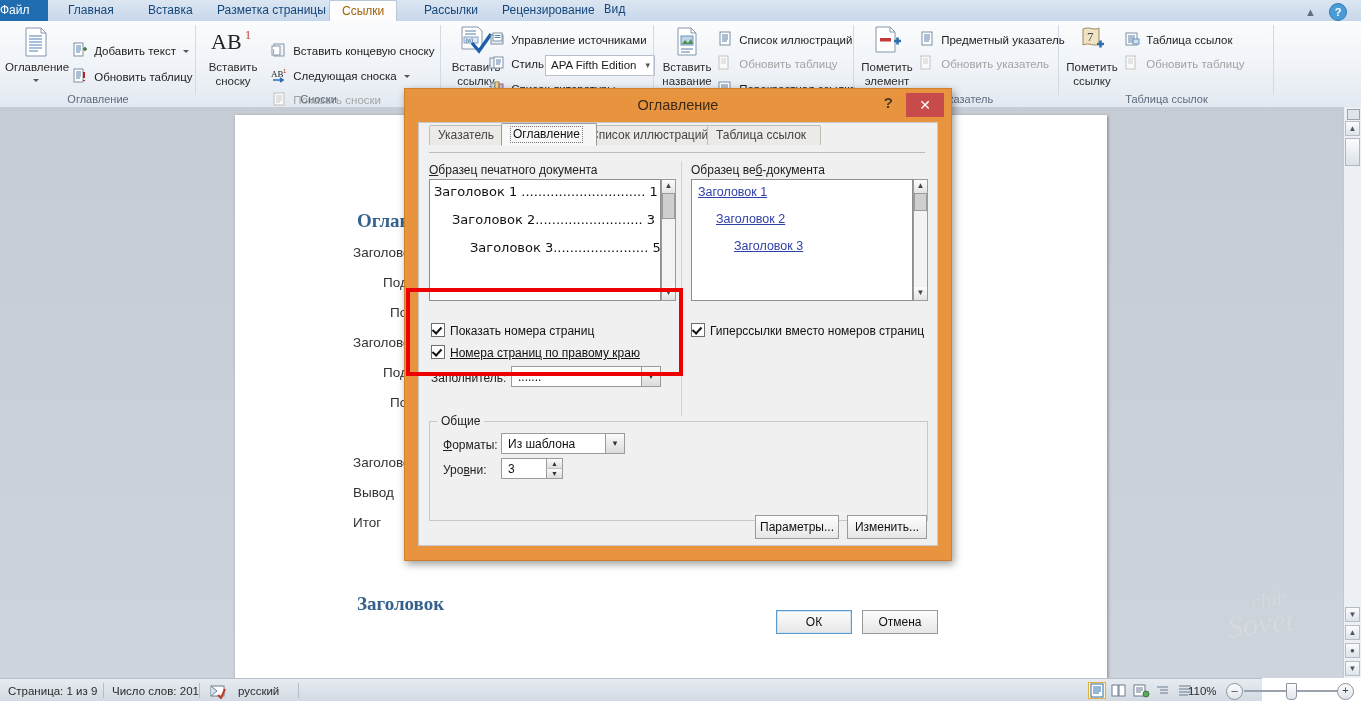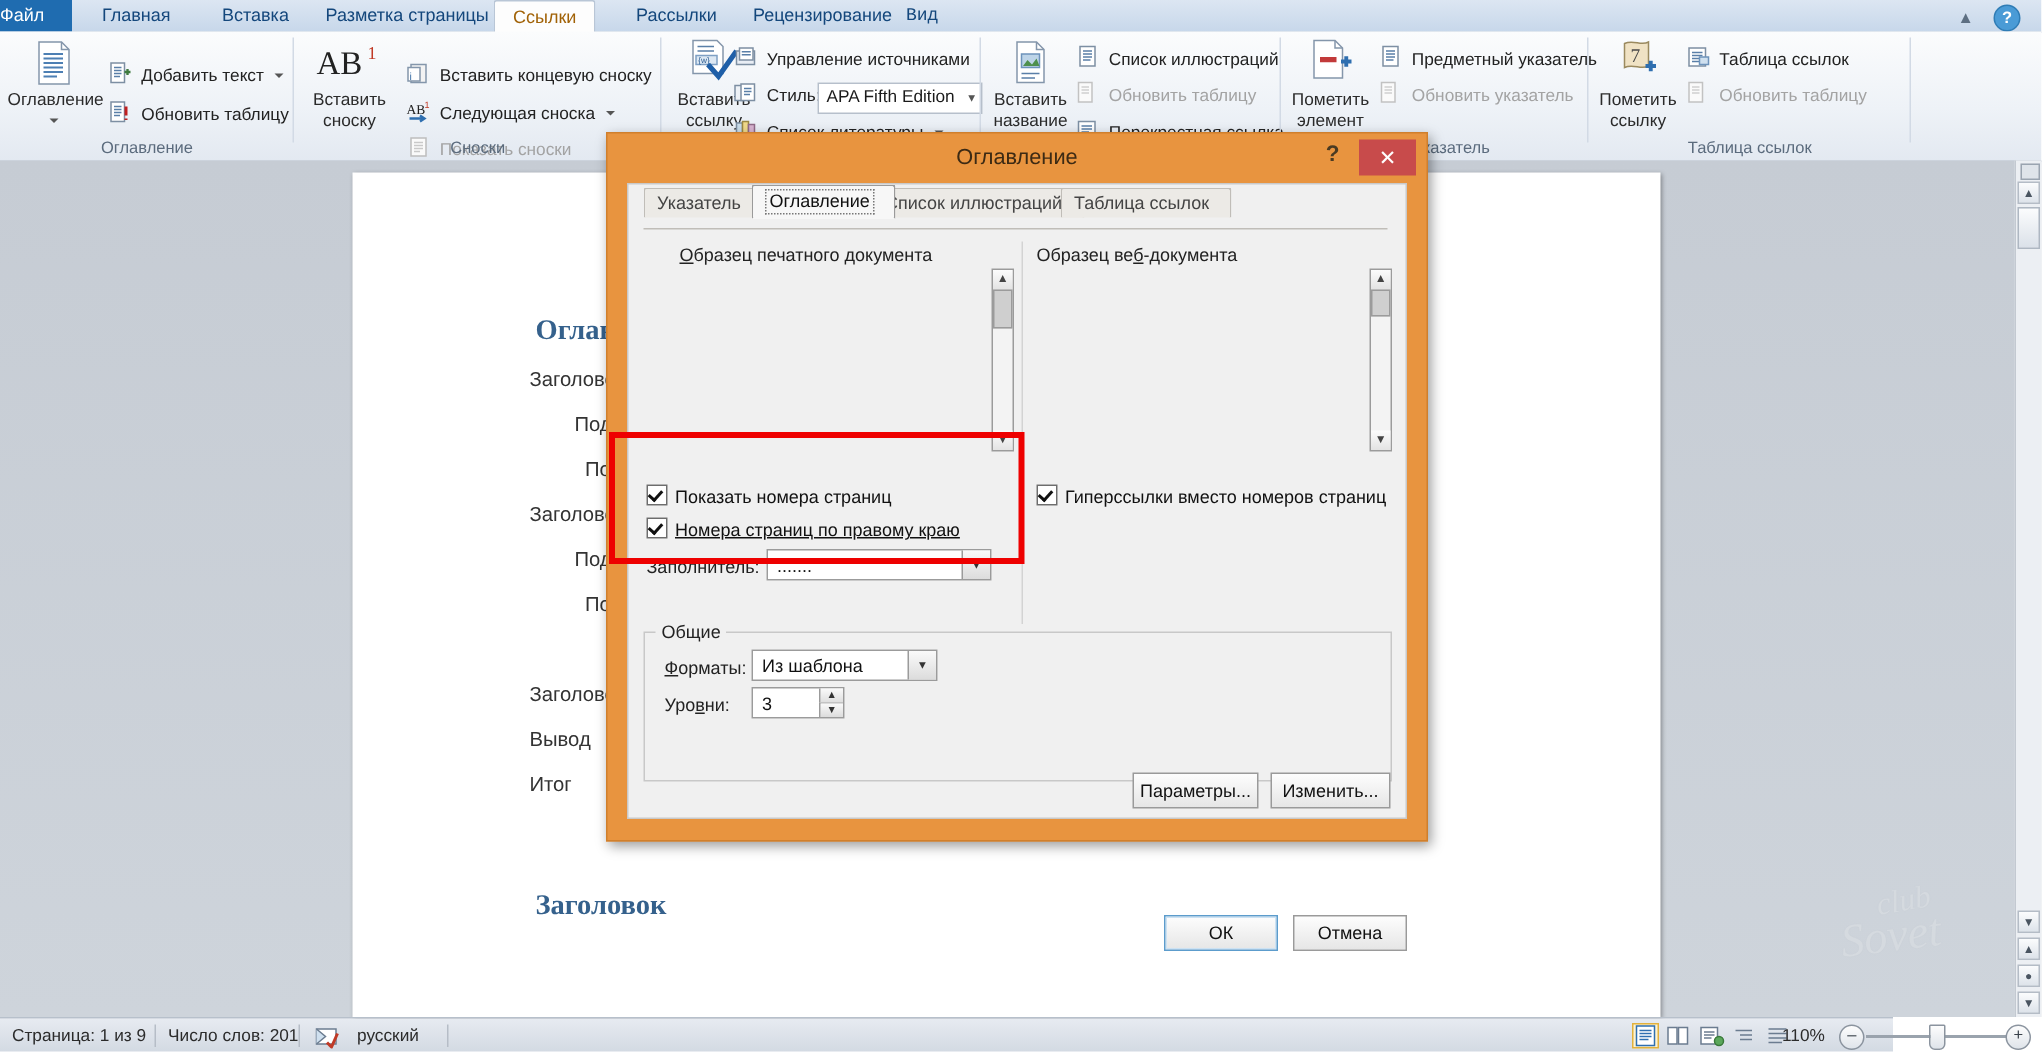--- a/index.html
+++ b/index.html
@@ -556,22 +556,27 @@
     <div class="dlg-body">
 
       <div class="dtabline"></div>
       <div class="dtab" style="left:10px;width:72px;">Указатель</div>
       <div class="dtab act" style="left:82px;width:78px;">
         <span class="dt-in">Оглавление</span>
       </div>
       <div class="dtab" style="left:162px;width:124px;">Список иллюстраций</div>
       <div class="dtab" style="left:288px;width:96px;">Таблица ссылок</div>
 
-      <div class="panelLabel" style="left:10px;top:40px;margin-left:24px;">
+      <div class="panelLabel" style="left:10px;top:40px;">
         <span class="u">О</span><span>бразец печатного документа</span>
+      </div>
+      <div class="previewbox" style="left:10px;top:56px;width:232px;height:122px;">
+        <div class="pv-line" style="left:4px;top:4px;">Заголовок 1 .............................. 1</div>
+        <div class="pv-line" style="left:22px;top:32px;">Заголовок 2.......................... 3</div>
+        <div class="pv-line" style="left:40px;top:60px;">Заголовок 3....................... 5</div>
       </div>
       <div class="sbar" style="left:242px;top:56px;width:15px;height:122px;">
         <div class="sb-up" style="top:0;">▲</div>
         <div class="sb-th" style="top:13px;height:26px;"></div>
         <div class="sb-dn" style="bottom:0;">▼</div>
       </div>
 
       <div class="cbrow" style="left:12px;top:200px;">
         <span class="cbox on"></span><span>Показать номера страниц</span>
       </div>
@@ -582,20 +587,25 @@
       <div class="combo" style="left:92px;top:243px;width:150px;">
         <span>.......</span>
         <span class="cbtn">▾</span>
       </div>
 
       <div style="position:absolute;left:262px;top:38px;width:1px;height:255px;background:#d3d3d3;"></div>
 
       <div class="panelLabel" style="left:272px;top:40px;">
         Образец ве<span class="u">б</span>-документа
       </div>
+      <div class="previewbox" style="left:272px;top:56px;width:222px;height:122px;">
+        <div class="pv-link" style="left:6px;top:5px;">Заголовок 1</div>
+        <div class="pv-link" style="left:24px;top:32px;">Заголовок 2</div>
+        <div class="pv-link" style="left:42px;top:59px;">Заголовок 3</div>
+      </div>
       <div class="sbar" style="left:494px;top:56px;width:15px;height:122px;">
         <div class="sb-up" style="top:0;">▲</div>
         <div class="sb-th" style="top:13px;height:18px;"></div>
         <div class="sb-dn" style="bottom:0;">▼</div>
       </div>
       <div class="cbrow" style="left:272px;top:200px;">
         <span class="cbox on"></span><span>Гиперссылки вместо номеров страниц</span>
       </div>
 
       <div class="gbox" style="left:10px;top:298px;width:499px;height:100px;"></div>

